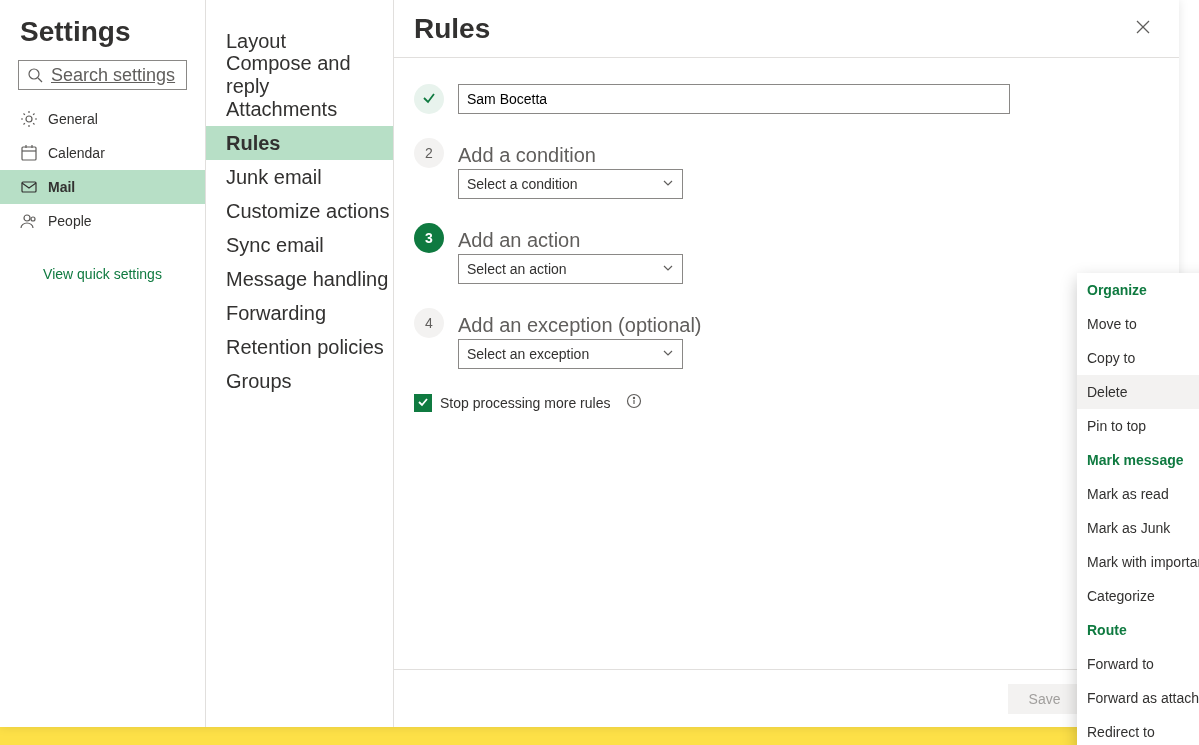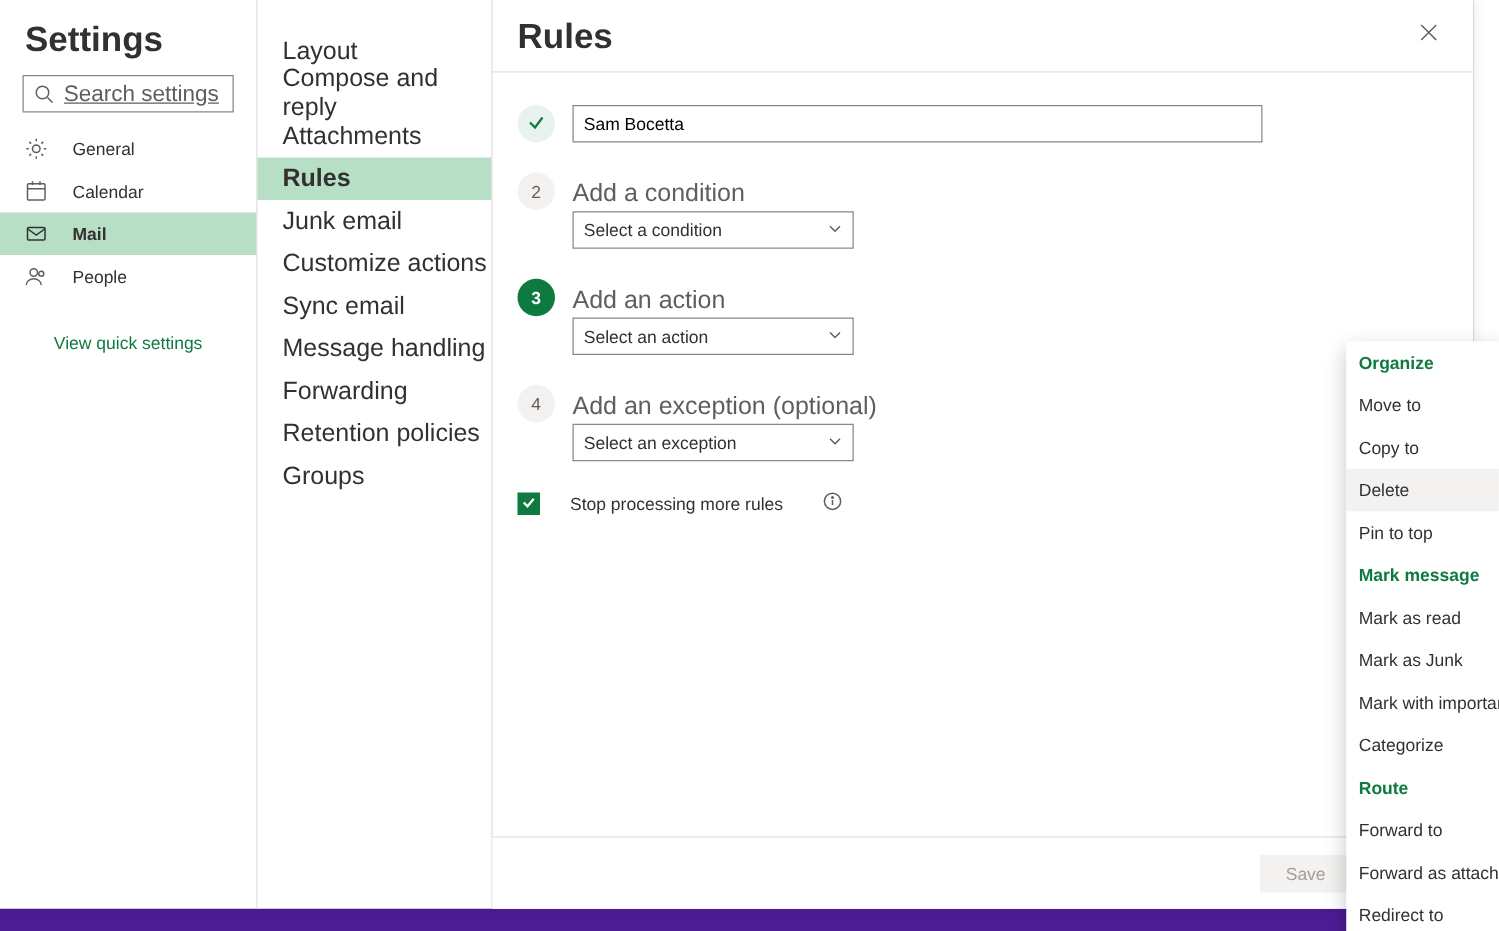--- a/index.html
+++ b/index.html
@@ -7,21 +7,21 @@
   body {
     font-family: "Segoe UI", -apple-system, BlinkMacSystemFont, sans-serif;
     color: #323130;
     background: #ffffff;
     overflow: hidden;
   }
   .app {
     position: relative;
     width: 1179px;
     height: 745px;
-    background: #4c1d95;
+    background: #fde047;
   }
   .panel {
     position: absolute;
     top: 0; left: 0; right: 0;
     height: 727px;
     background: #ffffff;
     display: flex;
     box-shadow: 0 0 10px rgba(0,0,0,0.1);
   }
 
@@ -56,21 +56,21 @@
     width: 100%;
     color: #605e5c;
     text-decoration: underline;
   }
   .search-box input::placeholder { color: #605e5c; }
 
   .nav-list { display: flex; flex-direction: column; }
   .nav-item {
     display: flex;
     align-items: center;
-    gap: 20px;
+    gap: 10px;
     height: 34px;
     padding-left: 20px;
     font-size: 14px;
     cursor: pointer;
   }
   .nav-item.selected {
     background: #b7dfc6;
     font-weight: 600;
   }
   .nav-icon { width: 18px; height: 18px; display: flex; align-items: center; justify-content: center; }
@@ -177,21 +177,21 @@
     justify-content: space-between;
     padding: 0 8px;
     font-size: 14px;
     cursor: pointer;
     background: #fff;
   }
 
   .check-row {
     display: flex;
     align-items: center;
-    gap: 24px;
+    gap: 8px;
     margin-top: 0;
     font-size: 14px;
   }
   .checkbox {
     width: 18px; height: 18px;
     background: #0f7a40;
     display: flex; align-items: center; justify-content: center;
   }
 
   

